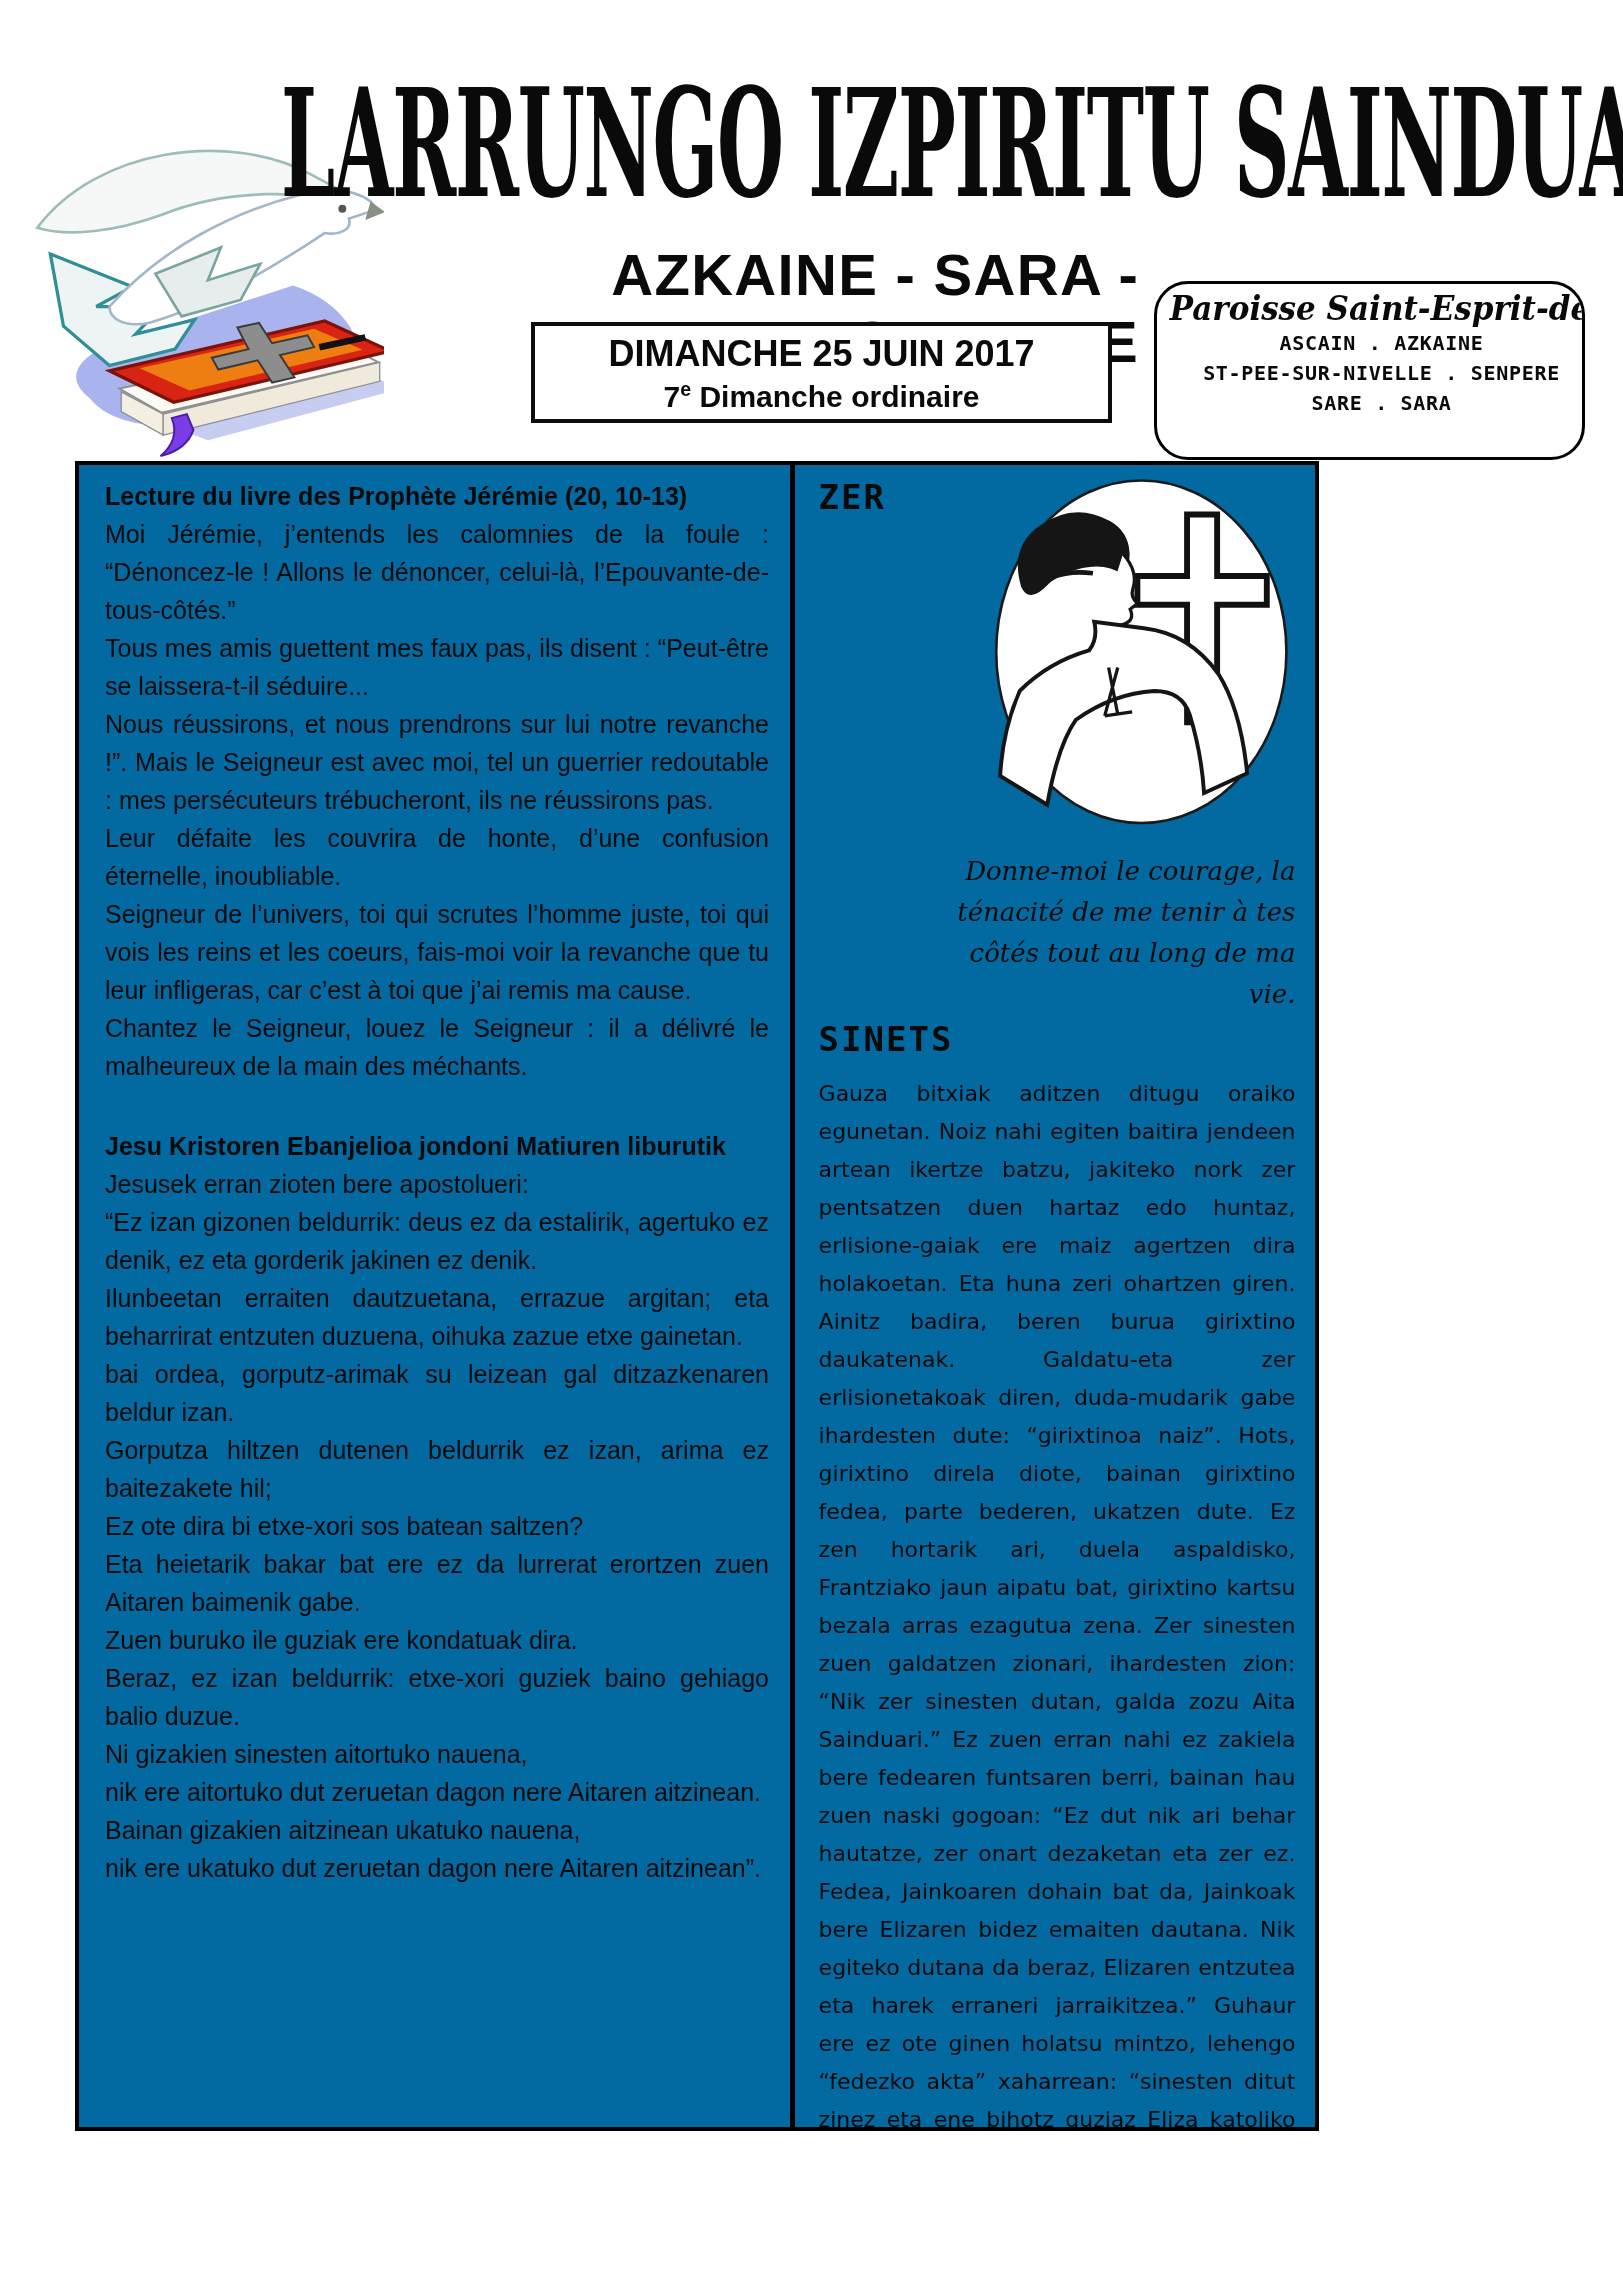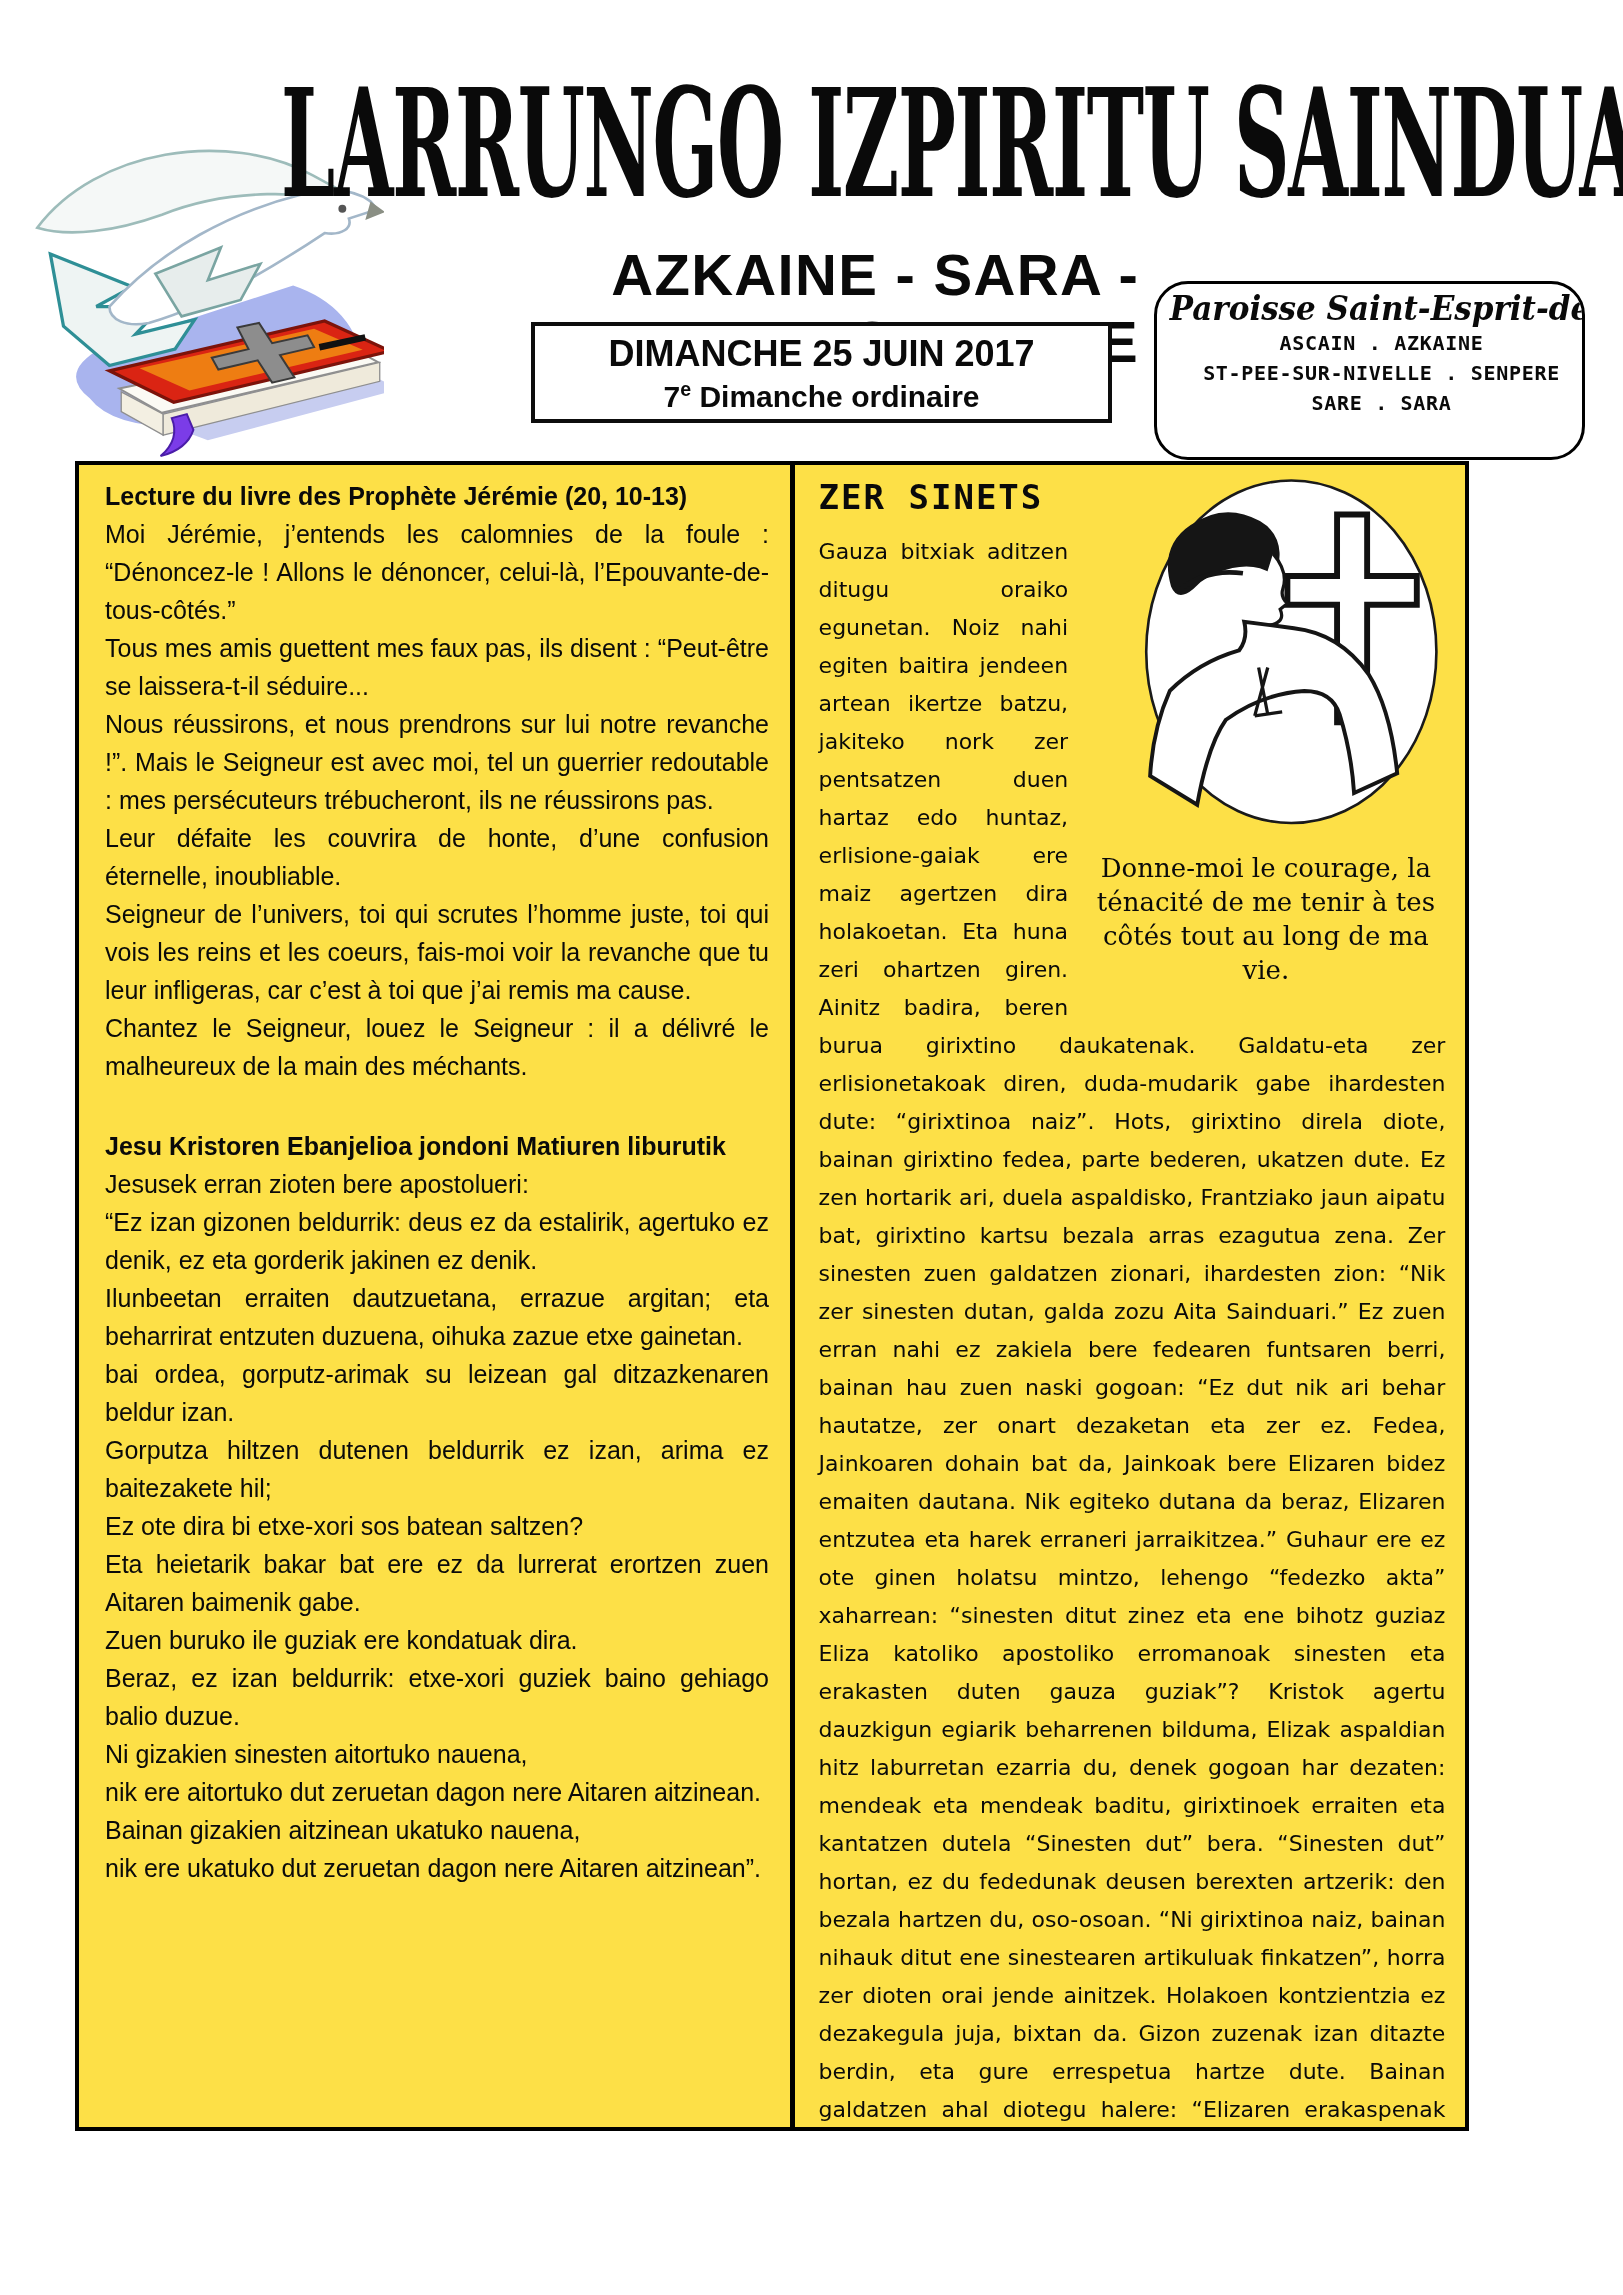--- a/index.html
+++ b/index.html
@@ -36,22 +36,22 @@
   .parish-script{
     font-family:"DejaVu Serif", serif;font-style:italic;font-weight:bold;
     font-size:33px;margin-top:5.2px;white-space:nowrap;transform:scaleX(.94);transform-origin:center;
   }
   .parish-line{
     font-family:"DejaVu Sans Mono", monospace;font-weight:bold;
     font-size:20px;line-height:30px;letter-spacing:0.7px;white-space:nowrap;padding-left:24px;
   }
   
   .content-box{
-    position:absolute;left:75px;top:461px;width:1394px;height:1670px;
-    border:4.6px solid #000;box-sizing:border-box;display:flex;background:#fde047;
+    position:absolute;left:75px;top:461px;width:1244px;height:1670px;
+    border:4.6px solid #000;box-sizing:border-box;display:flex;background:#0369a1;
   }
   .col-left{
     width:711px;box-sizing:border-box;flex:0 0 711px;
     padding:11.8px 21px 0 26px;overflow:hidden;
     font-size:25px;line-height:38px;text-align:justify;
   }
   .col-left h2{font-size:25px;line-height:38px;margin:0;text-align:left;}
   .col-left p{margin:0;}
   .eu-title{margin-top:42px !important;}
   .col-right{
@@ -62,22 +62,22 @@
   }
   .zer-title{
     font-family:"DejaVu Sans Mono", monospace;font-weight:bold;
     font-size:34px;letter-spacing:2px;margin:3.9px 0 17px 0;text-align:left;
   }
   .wrap-fig{
     float:right;width:359px;margin:0 0 5.2px 18.3px;padding:0;
   }
   .wrap-fig svg{display:block;width:359px;height:366px;}
   .wrap-fig figcaption{
-    font-family:"DejaVu Serif", serif;
-    font-size:26px;line-height:34px;margin-top:10.5px;text-align:center;
+    font-family:"DejaVu Serif", serif;font-style:italic;
+    font-size:26px;line-height:41px;margin-top:10.5px;text-align:right;
   }
   .col-right p{margin:0;}
 </style>
 </head>
 <body>
 
 <header>
 
   <div class="dove-art">
     <svg viewBox="0 0 570 580" xmlns="http://www.w3.org/2000/svg">

